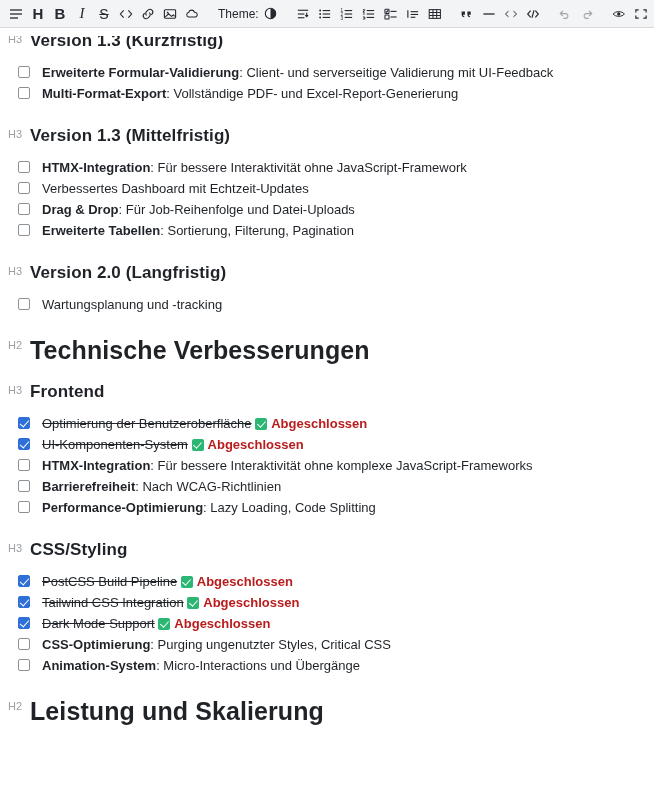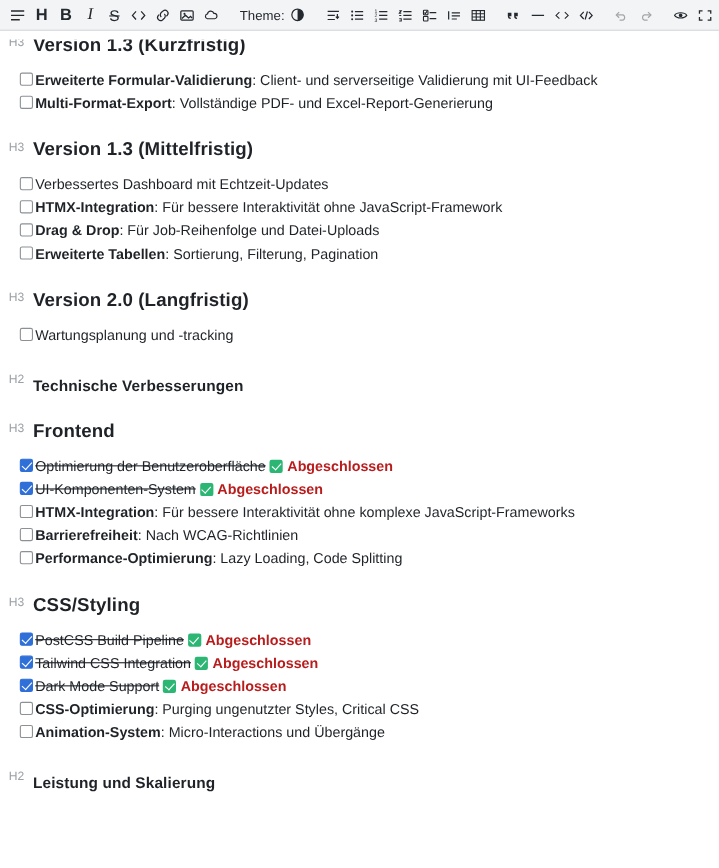--- a/index.html
+++ b/index.html
@@ -85,28 +85,28 @@
     user-select: none;
   }
   .body-col { flex: 1 1 auto; min-width: 0; }
 
   h2.hd, h3.hd {
     margin: 0;
     color: #1f2328;
     font-weight: bold;
     letter-spacing: 0.1px;
   }
-  h2.hd { font-size: 14px; line-height: 30px; padding-top: 2px; }
+  h2.hd { font-size: 25px; line-height: 30px; padding-top: 2px; }
   h3.hd { font-size: 17px; line-height: 26px; padding-top: 1px; }
 
   .tasks { margin: 0; padding: 0; list-style: none; }
   .task {
     display: flex;
     align-items: flex-start;
-    gap: 2px;
+    gap: 12px;
     font-size: 13px;
     line-height: 21px;
     color: #1f2328;
     padding: 0 0 0 10px;
     min-height: 21px;
   }
   .cb {
     flex: 0 0 auto;
     width: 12px; height: 12px;
     margin-top: 4px;
@@ -397,25 +397,25 @@
   <div class="blk">
     <div class="tag">H3</div>
     <div class="body-col">
       <h3 class="hd">Version 1.3 (Mittelfristig)</h3>
     </div>
   </div>
   <div class="gap-s"></div>
   <ul class="tasks">
     <li class="task">
       <span class="cb"></span>
+      <span class="txt"><b class="lead">HTMX-Integration</b><span>: Für bessere Interaktivität ohne JavaScript-Framework</span></span>
+    </li>
+    <li class="task">
+      <span class="cb"></span>
       <span class="txt"><span>Verbessertes Dashboard mit Echtzeit-Updates</span></span>
-    </li>
-    <li class="task">
-      <span class="cb"></span>
-      <span class="txt"><b class="lead">HTMX-Integration</b><span>: Für bessere Interaktivität ohne JavaScript-Framework</span></span>
     </li>
     <li class="task">
       <span class="cb"></span>
       <span class="txt"><b class="lead">Drag &amp; Drop</b><span>: Für Job-Reihenfolge und Datei-Uploads</span></span>
     </li>
     <li class="task">
       <span class="cb"></span>
       <span class="txt"><b class="lead">Erweiterte Tabellen</b><span>: Sortierung, Filterung, Pagination</span></span>
     </li>
   </ul>

